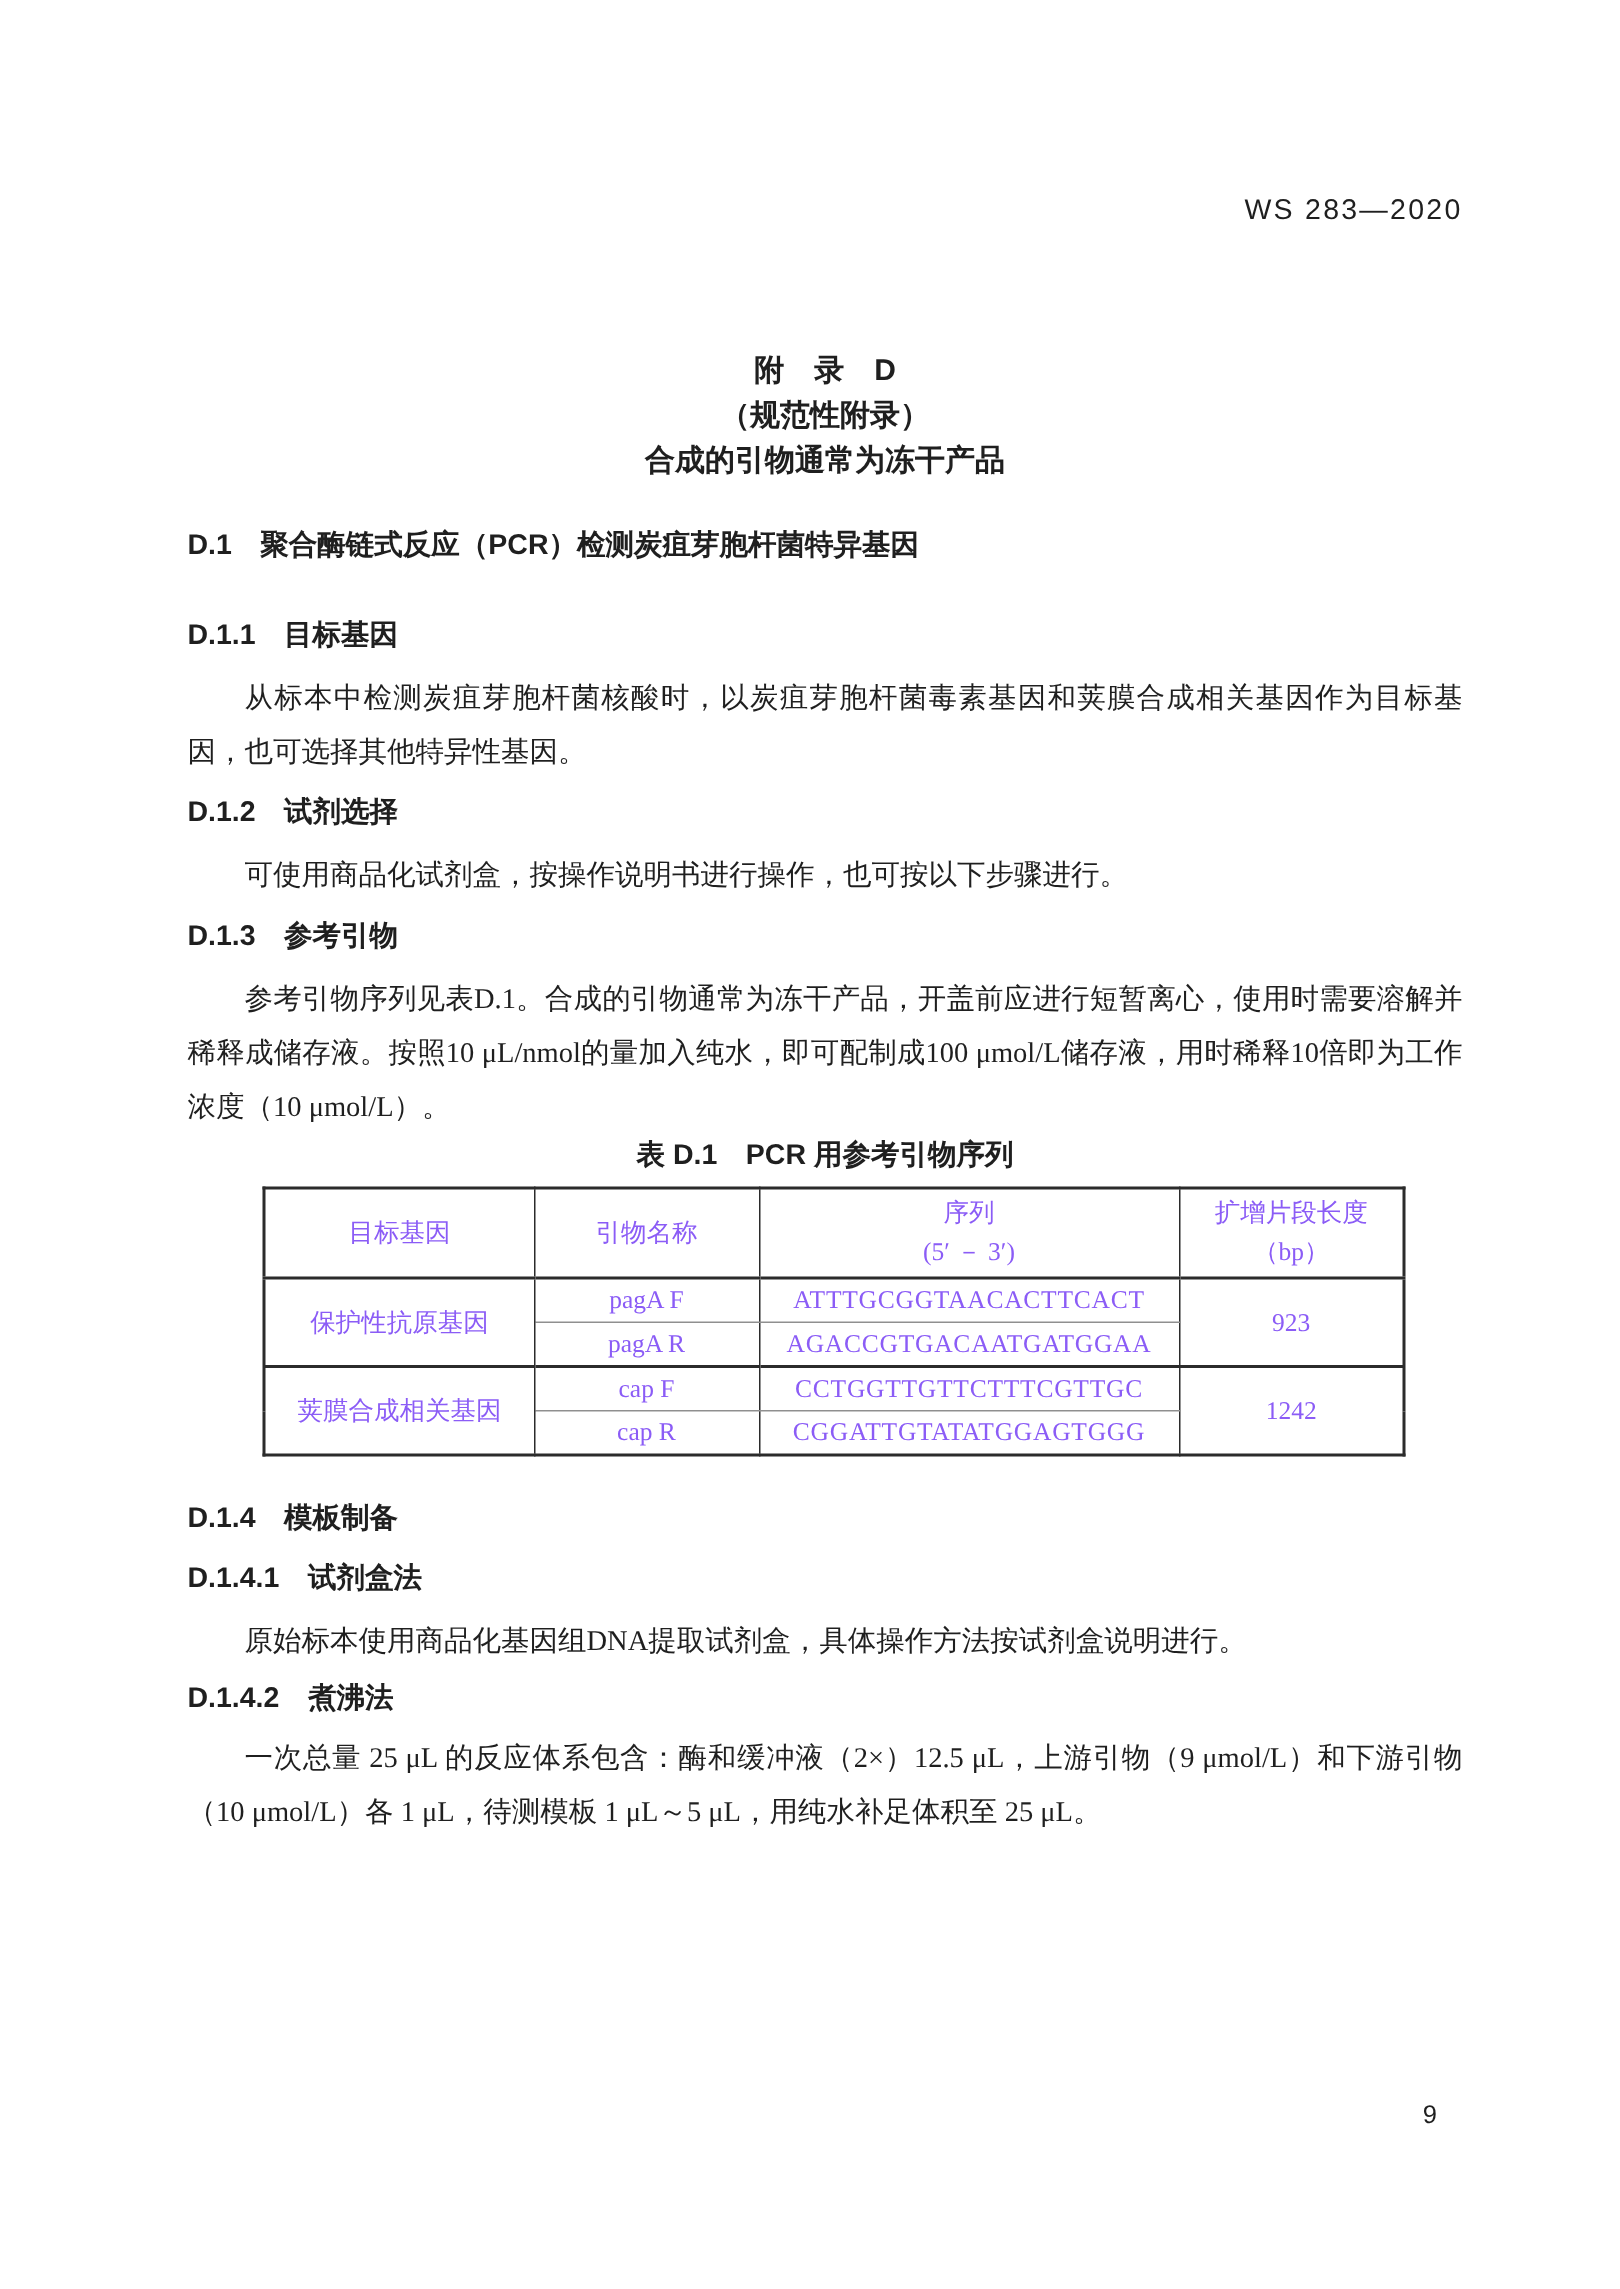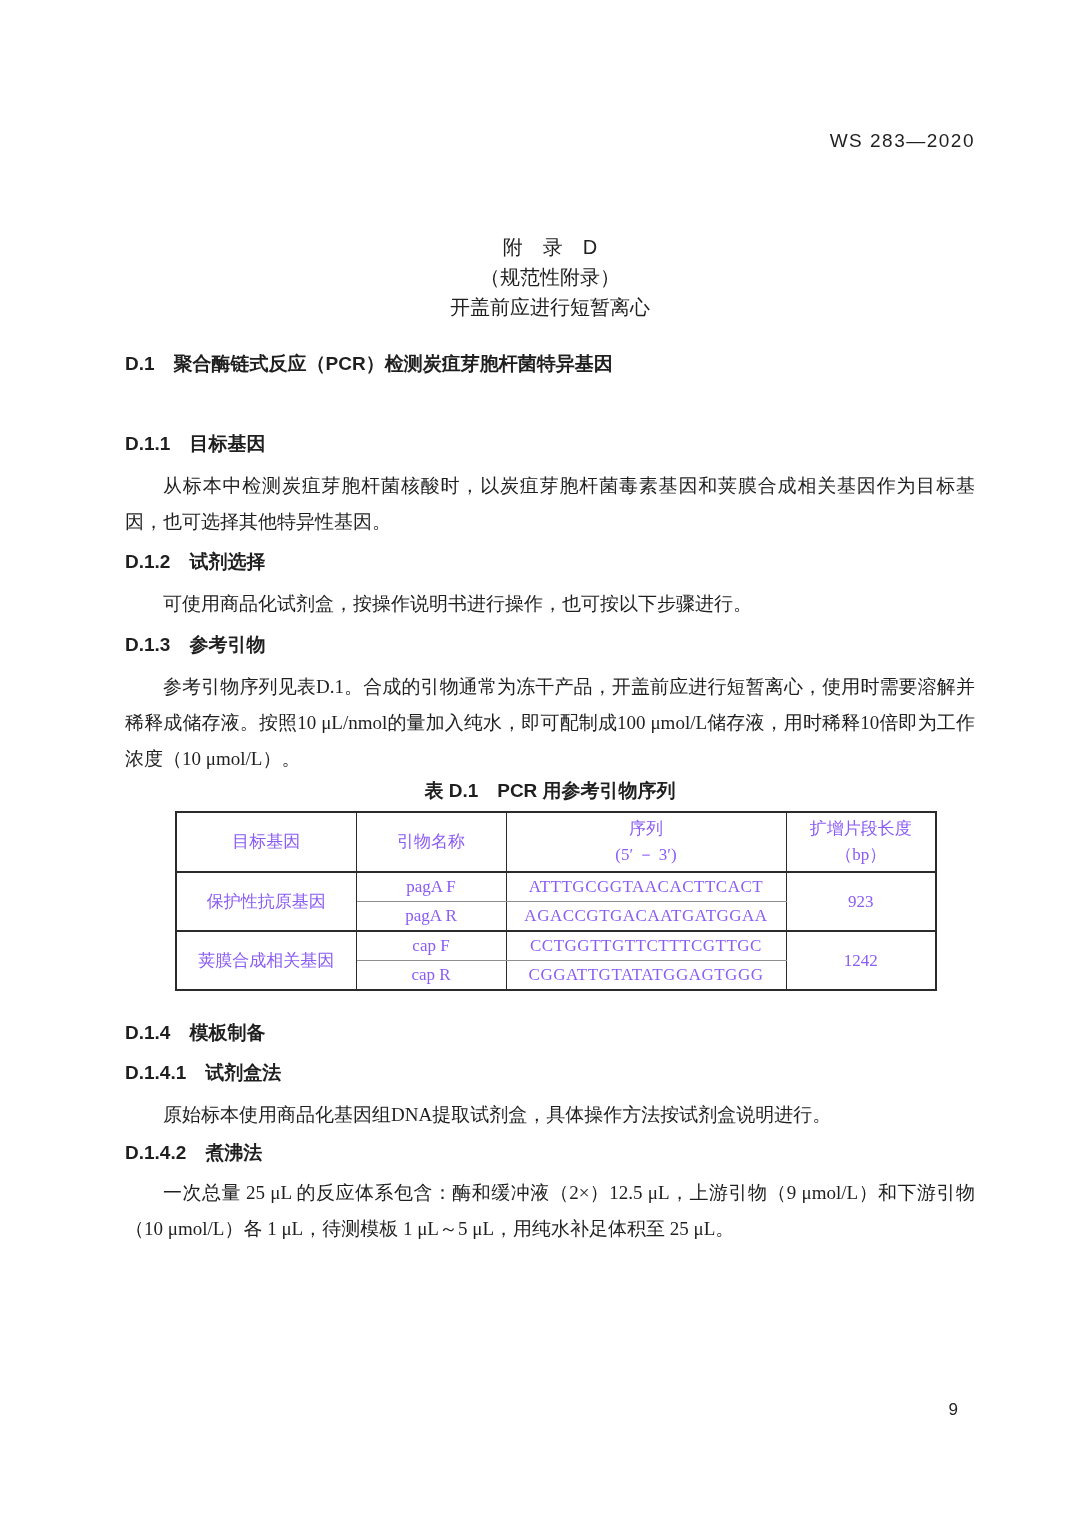--- a/index.html
+++ b/index.html
@@ -21,39 +21,39 @@
     font-family: "Liberation Sans", "DejaVu Sans", sans-serif;
     font-size: 19px;
     letter-spacing: 1.5px;
     height: 22px;
     line-height: 22px;
   }
   .title-block { margin-top: 80px; text-align: center; }
   .title-block div {
     line-height: 30px;
     font-size: 20px;
-    font-weight: normal;
+    font-weight: bold;
     font-family: "Liberation Sans", "DejaVu Sans", sans-serif;
   }
   h2, h3 {
     font-family: "Liberation Sans", "DejaVu Sans", sans-serif;
     font-size: 19px;
     font-weight: bold;
     margin: 0;
     line-height: 24px;
   }
   p {
     margin: 12px 0 0 0;
     font-size: 19px;
     line-height: 36px;
     text-indent: 2em;
     text-align: justify;
   }
   #h-d1   { margin-top: 30px; }
-  #h-d11  { margin-top: 56px; }
+  #h-d11  { margin-top: 36px; }
   #h-d12  { margin-top: 10px; }
   #h-d13  { margin-top: 11px; }
   #h-d14  { margin-top: 30px; }
   #h-d141 { margin-top: 16px; }
   #h-d142 { margin-top: 8px; }
   #h-d15  { margin-top: 0px; }
   #p-d15  { margin-top: 10px; }
 
   .table-caption {
     margin-top: 2px;
@@ -105,21 +105,21 @@
 </head>
 <body>
 
 <div class="page">
 
   <div class="doc-number">WS 283—2020</div>
 
   <div class="title-block">
     <div>附　录　D</div>
     <div>（规范性附录）</div>
-    <div>开盖前应进行短暂离心</div>
+    <div>合成的引物通常为冻干产品</div>
   </div>
 
   <h2 id="h-d1">D.1　聚合酶链式反应（PCR）检测炭疽芽胞杆菌特异基因</h2>
 
   <h3 id="h-d11">D.1.1　目标基因</h3>
   <p>从标本中检测炭疽芽胞杆菌核酸时，以炭疽芽胞杆菌毒素基因和荚膜合成相关基因作为目标基因，也可选择其他特异性基因。</p>
 
   <h3 id="h-d12">D.1.2　试剂选择</h3>
   <p>可使用商品化试剂盒，按操作说明书进行操作，也可按以下步骤进行。</p>
 

